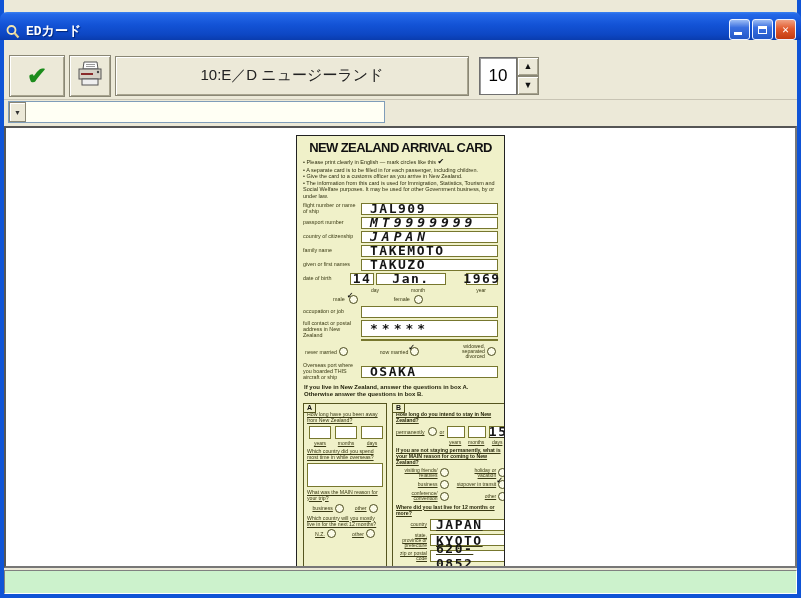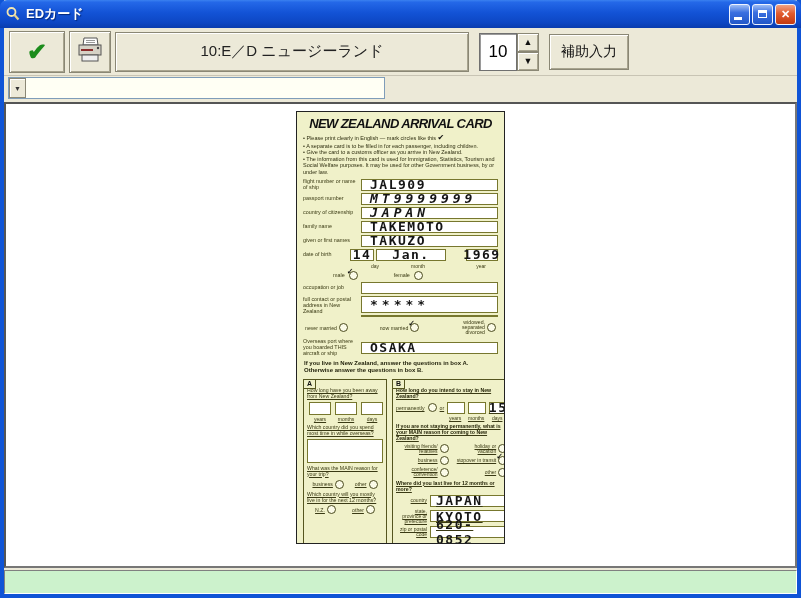--- a/index.html
+++ b/index.html
@@ -4,23 +4,23 @@
 <style>
   * { margin:0; padding:0; box-sizing:border-box; }
   html,body { width:801px; height:598px; font-family:"Liberation Sans", sans-serif; }
   .window {
     width:801px; height:598px; display:flex; flex-direction:column;
     background:#ece9d8;
     border-left:4px solid #0f54d6; border-right:4px solid #0f54d6; border-bottom:4px solid #0f54d6;
   }
   
   .titlebar {
-    height:28px; flex:0 0 28px; display:flex; align-items:center; padding:0 5px;
+    height:28px; flex:0 0 28px; display:flex; align-items:flex-end; padding:0 5px;
     background:linear-gradient(180deg,#3a81f0 0%,#2468e8 8%,#1353d6 45%,#0d47c4 80%,#0a3cae 100%);
-    border-radius:7px 7px 0 0; margin:0 -4px; position:relative;
+    border-radius:7px 7px 0 0; margin:12px -4px; position:relative;font-family:Liberation Mono, monospace;
   }
   .app-icon { width:16px; height:16px; margin-right:5px; display:inline-block; }
   .title-text { color:#fff; font-weight:bold; font-size:13px; text-shadow:1px 1px 1px #00267a; }
   .winbtns { margin-left:auto; display:flex; gap:2px; }
   .winbtn {
     width:21px; height:21px; border-radius:3px; border:1px solid #eef3ff;
     display:flex; align-items:center; justify-content:center; position:relative;
     background:linear-gradient(180deg,#9dbdf5 0%,#3a6fe0 40%,#2257c8 100%);
     color:#fff; font-size:11px; font-weight:bold; cursor:pointer;
   }
@@ -54,21 +54,21 @@
     display:flex; align-items:center; cursor:pointer; }
   .combo-text { flex:1; font-size:13px; padding:0 4px; color:#000; white-space:nowrap; overflow:hidden; }
   .combo-btn { width:17px; height:20px; background:#ece9d8; border:1px solid #8a8775;
     box-shadow:inset 1px 1px 0 #fff; display:flex; align-items:center; justify-content:center; font-size:7px; color:#333; }
   
   .workspace { flex:1 1 auto; background:#fff; border:2px solid; border-color:#555 #777 #777 #555;
     overflow:hidden; display:flex; justify-content:center; }
   
   .card { width:209px; height:433px; margin-top:7px; background:#f0f1c9; border:1px solid #222;
     padding:3px 4px; overflow:hidden; color:#3a3a14; }
-  .card-title { font-size:13px; font-weight:bold; color:#111; letter-spacing:-0.6px; text-align:center; margin:1px 0 2px 0;font-style:italic; }
+  .card-title { font-size:13px; font-weight:bold; color:#111; letter-spacing:-0.6px; text-align:center; margin:1px 0 2px 0; }
   .bullets { list-style:none; font-size:5.5px; line-height:1.2; color:#2e2e10; margin:0 2px 3px 2px; }
   .bullets li::before { content:"• "; }
   .pen-tick { font-size:8px; color:#111; }
   .f-row { display:flex; align-items:center; margin:2px 2px; }
   .f-label { width:58px; font-size:5.4px; line-height:1.1; padding-right:3px; }
   .f-box { flex:1; background:#fff; border:1px solid #77772e; height:12px; display:flex; align-items:center; padding-left:8px; }
   .val { font-family:"DejaVu Sans Mono",monospace; font-size:13px; font-weight:bold; letter-spacing:1.5px; color:#151515; }
   .val.wide { letter-spacing:4px;font-style:italic; }
   .dob-boxes { flex:1; display:flex; gap:2px; }
   .dob-box { background:#fff; border:1px solid #77772e; height:12px; display:flex; align-items:center; justify-content:center; }
@@ -164,21 +164,20 @@
       <div class="spin-value">10</div>
       <div class="spin-btns">
         <div class="spin-btn raised">
             <span>▲</span>
           </div>
         <div class="spin-btn raised">
             <span>▼</span>
           </div>
       </div>
     </div>
-    <div class="aux-btn raised">補助入力</div>
   </div>
 
   <div class="combo-row">
     <div class="combo">
       <span class="combo-btn">
           <span>▼</span>
         </span>
     </div>
   </div>
 

